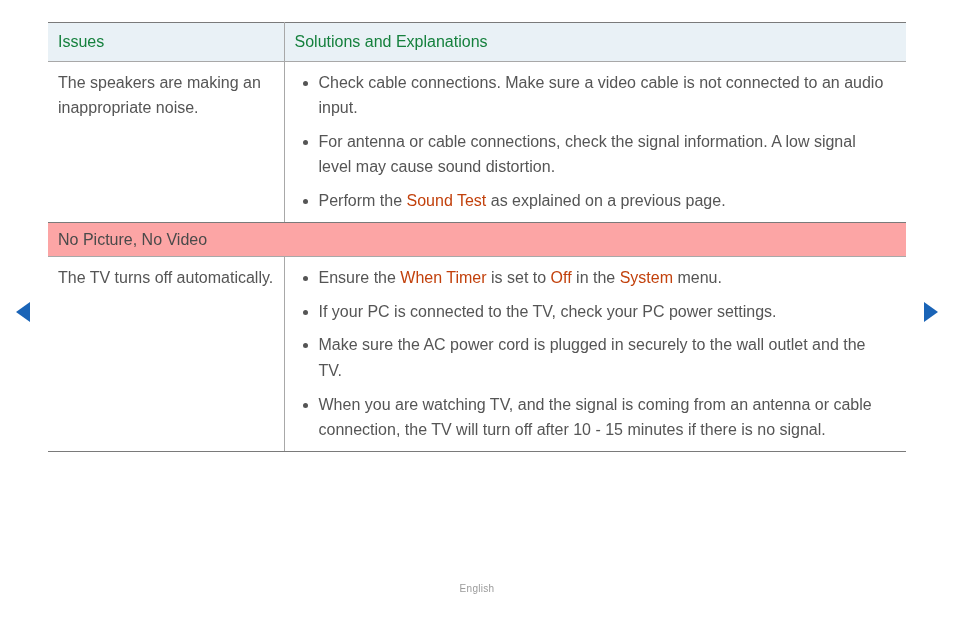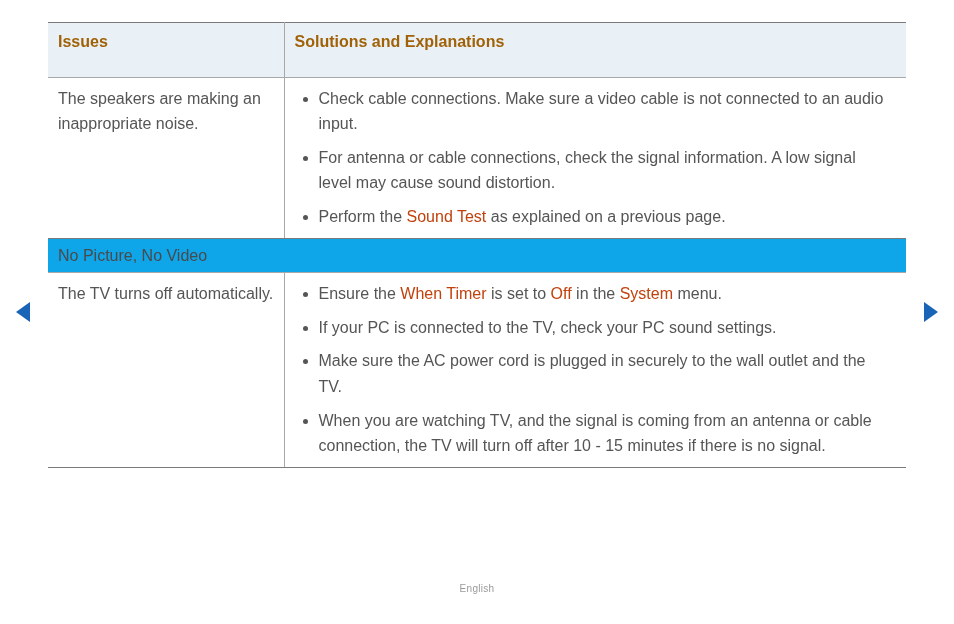--- a/index.html
+++ b/index.html
@@ -22,23 +22,23 @@
     width: 100%;
     border-collapse: collapse;
     table-layout: fixed;
     font-size: 16px;
     line-height: 1.6;
   }
   col.issues { width: 236px; }
   col.solutions { width: auto; }
   th {
     text-align: left;
-    font-weight: 700;
-    padding: 6px 10px 22px 10px;
-    color: #a16207;
+    font-weight: 400;
+    padding: 6px 10px 6px 10px;
+    color: #15803d;
   }
   th.header-issues {
     background: #e9f1f6;
     border-top: 1px solid #7a7a7a;
     border-bottom: 1px solid #a8a8a8;
     border-right: 1px solid #a8a8a8;
   }
   th.header-solutions {
     background: #e9f1f6;
     border-top: 1px solid #7a7a7a;
@@ -53,21 +53,21 @@
     margin-top: 10px;
   }
   td.solution-cell {
     vertical-align: top;
     padding: 8px 6px 8px 0;
     border-bottom: 1px solid #7a7a7a;
     color: #555;
     margin-left: 39px;
   }
   td.section-header {
-    background: #0ea5e9;
+    background: #fca5a5;
     border-top: 1px solid #7a7a7a;
     border-bottom: 1px solid #a8a8a8;
     padding: 4px 10px;
     color: #4a4a4a;
   }
   ul.sol-list {
     margin: 0;
     padding: 0 8px 0 34px;
     list-style: disc;
   }
@@ -133,21 +133,21 @@
       <td class="section-header" colspan="2">No Picture, No Video</td>
     </tr>
 
     <tr>
       <td class="issue-cell">The TV turns off automatically.</td>
       <td class="solution-cell">
         <ul class="sol-list">
           <li>
             <span>Ensure the </span><span class="hl">When Timer</span><span> is set to </span><span class="hl">Off</span><span> in the </span><span class="hl">System</span><span> menu.</span>
           </li>
-          <li>If your PC is connected to the TV, check your PC sound settings.</li>
+          <li>If your PC is connected to the TV, check your PC power settings.</li>
           <li>Make sure the AC power cord is plugged in securely to the wall outlet and the TV.</li>
           <li>When you are watching TV, and the signal is coming from an antenna or cable connection, the TV will turn off after 10 - 15 minutes if there is no signal.</li>
         </ul>
       </td>
     </tr>
   </tbody>
     </table>
 
   <div class="nav-arrow nav-prev">
     <svg viewBox="0 0 20 24" width="20" height="24">

